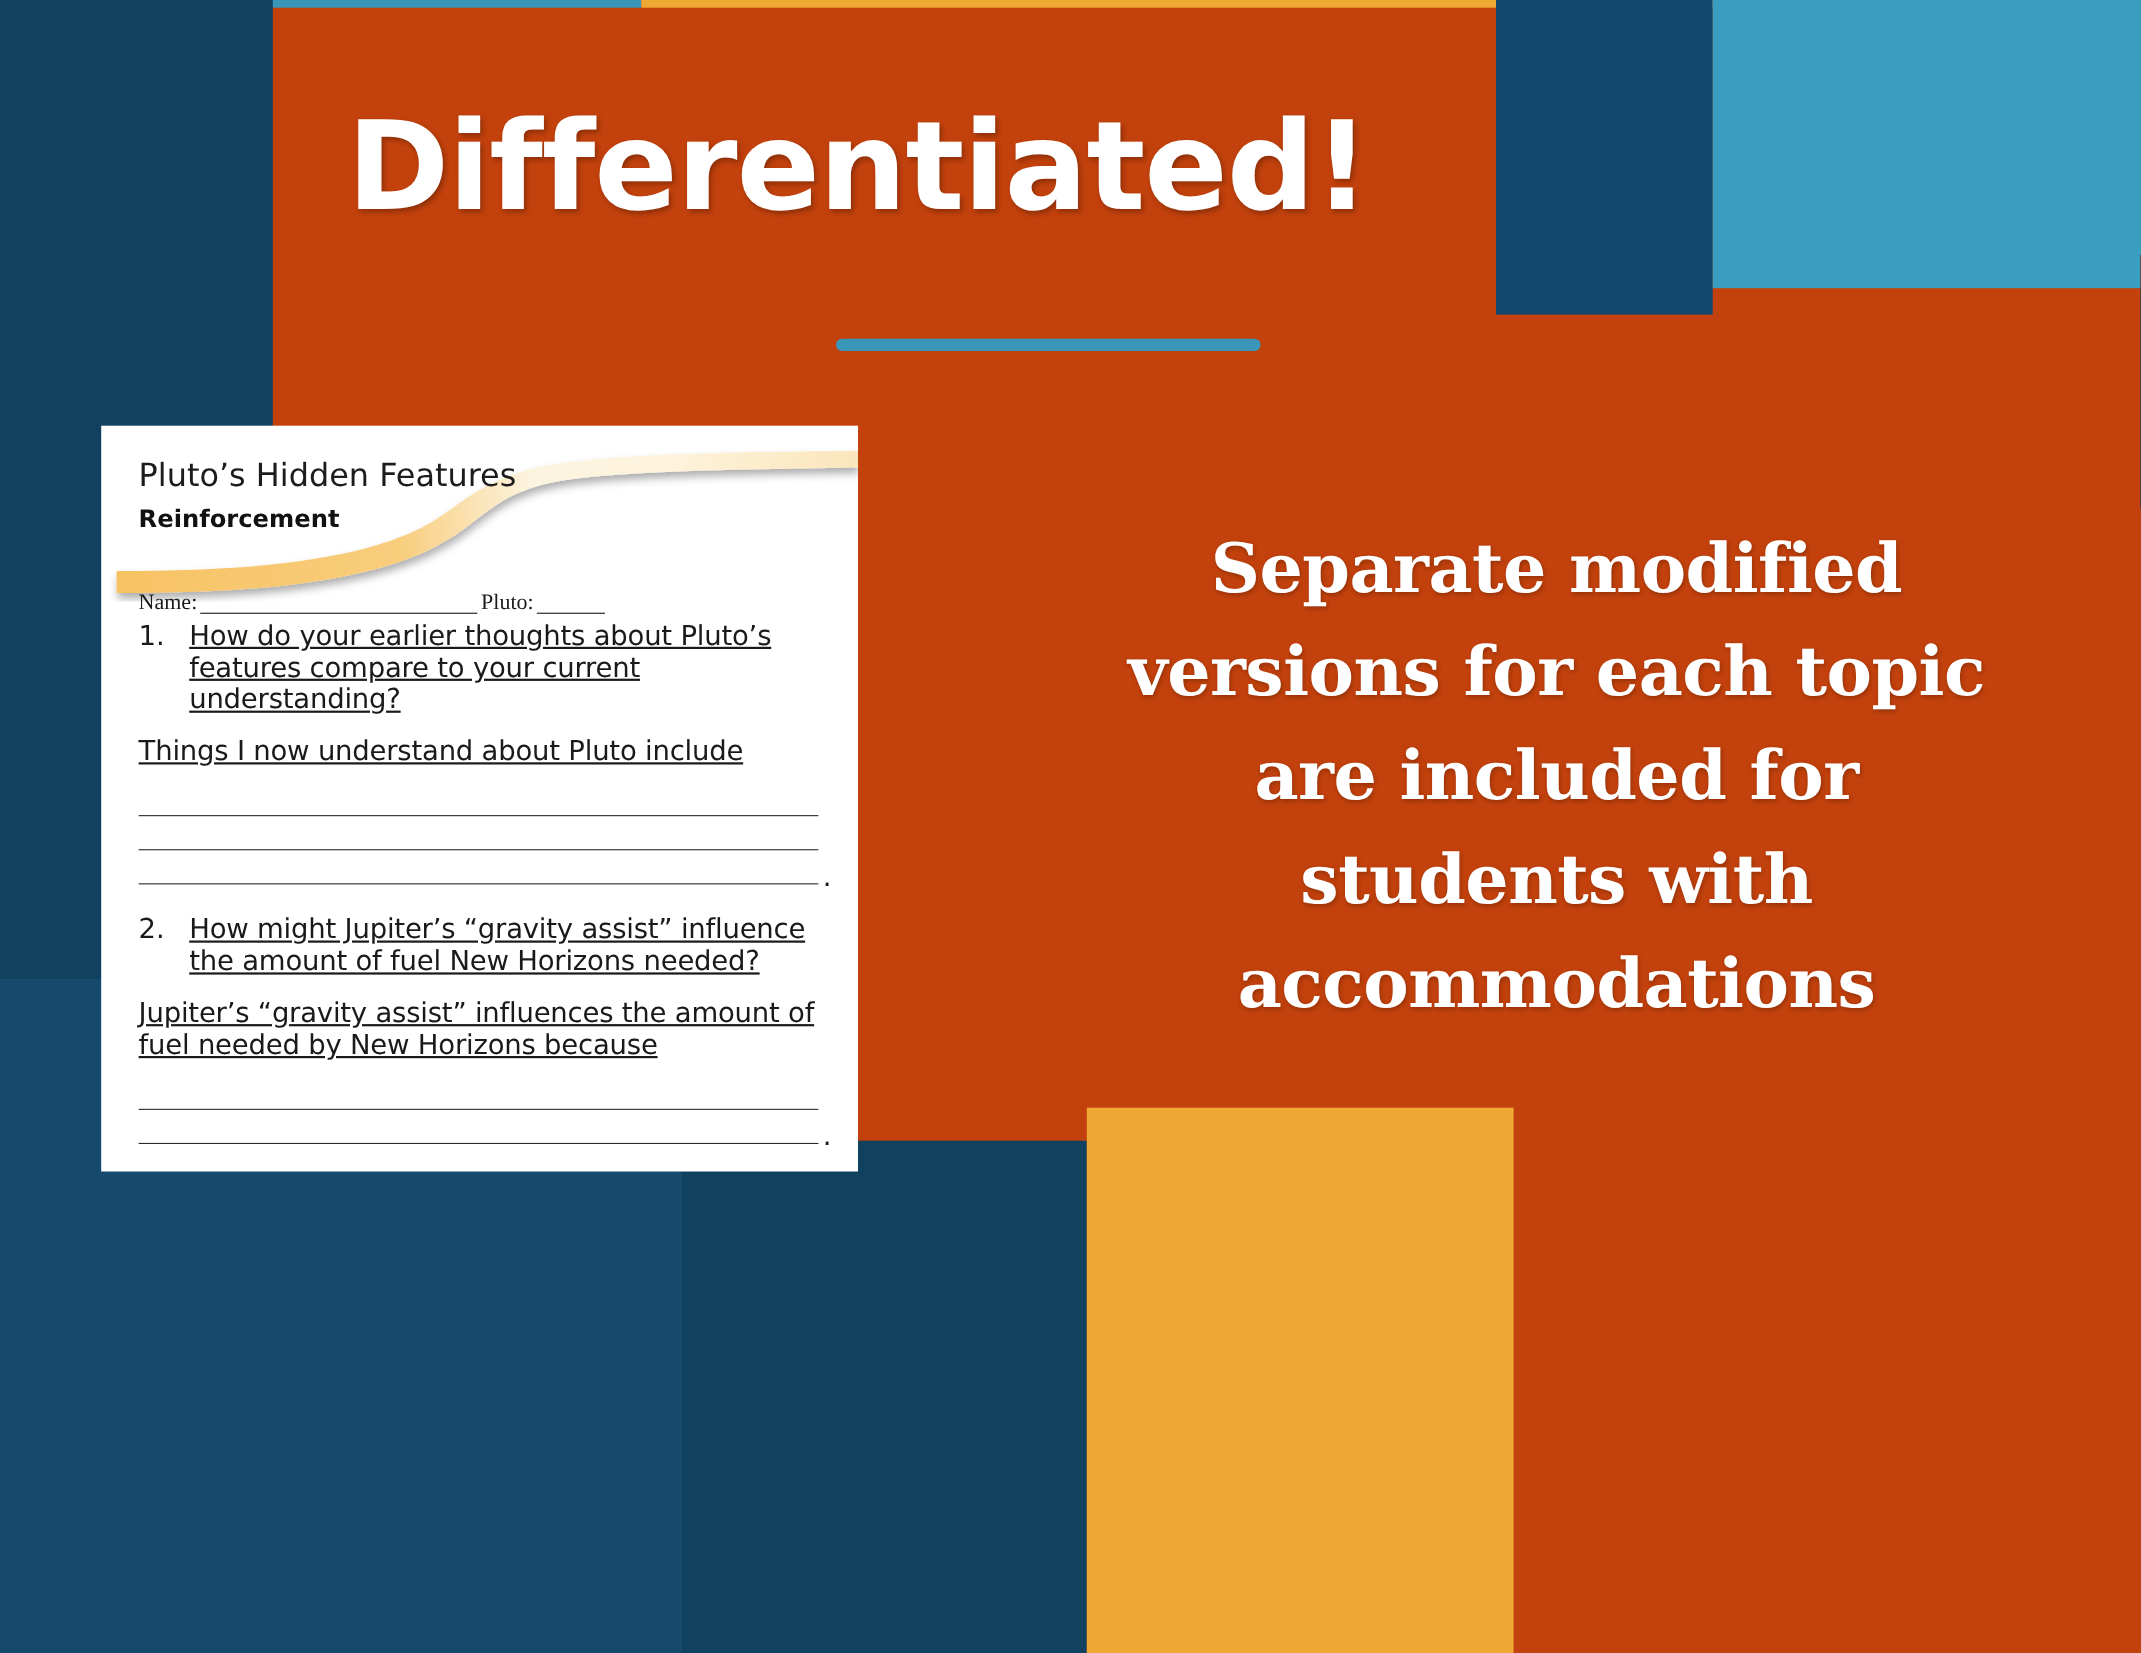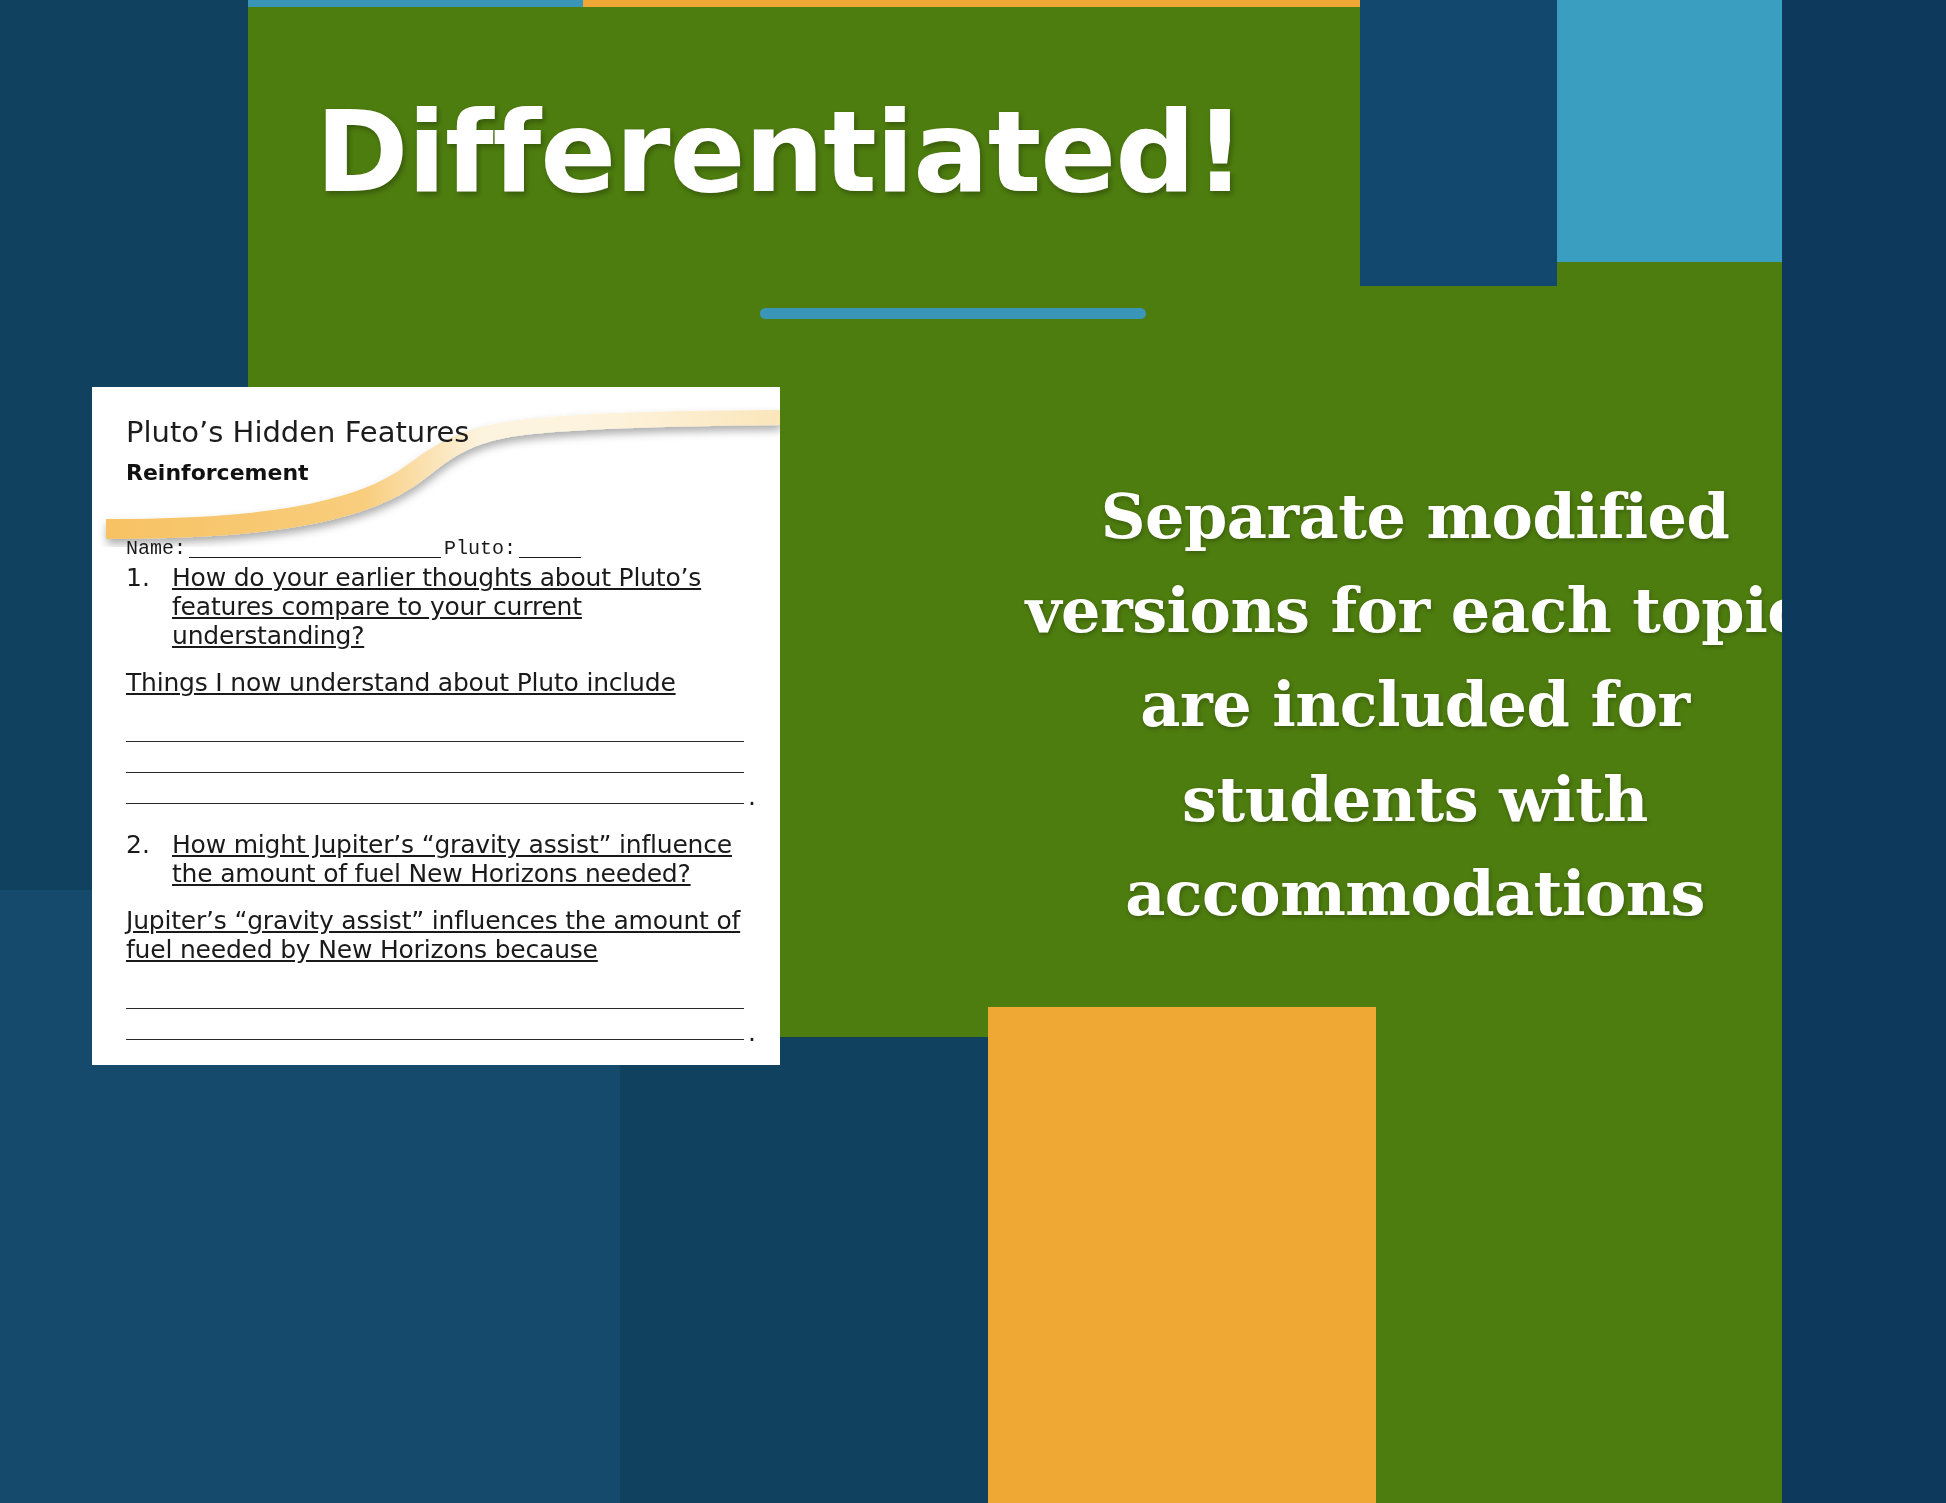--- a/index.html
+++ b/index.html
@@ -2,23 +2,23 @@
 <html><head>
 <meta charset="utf-8">
 <style>
   html, body {
     margin: 0;
     padding: 0;
     background: #0d3a5c;
   }
   #slide {
     position: relative;
-    width: 1782px;
+    width: 1946px;
     height: 1503px;
-    background: #4d7c0f;
+    background: #c2410c;
     overflow: hidden;
     font-family: "Liberation Sans", sans-serif;
   }
 
   
   .deco { position: absolute; }
 
   #top-strip-teal {
     left: 0; top: 0; width: 583px; height: 7px;
     background: #3a96b8;
@@ -116,21 +116,21 @@
     width: 688px; height: 140px;
     pointer-events: none;
   }
 
   #ws-nameline {
     position: absolute;
     left: 34px; top: 150px;
     width: 470px;
     display: flex;
     align-items: flex-end;
-    font-family: Liberation Mono, monospace;
+    font-family: Liberation Serif, serif;
     font-size: 20px;
     color: #1a1a1a;
   }
   .ws-label { white-space: nowrap; }
   .ws-rule {
     border-bottom: 1.5px solid #1a1a1a;
     height: 17px;
     margin: 0 3px 2px 3px;
   }
   #ws-name-rule { width: 252px; }

